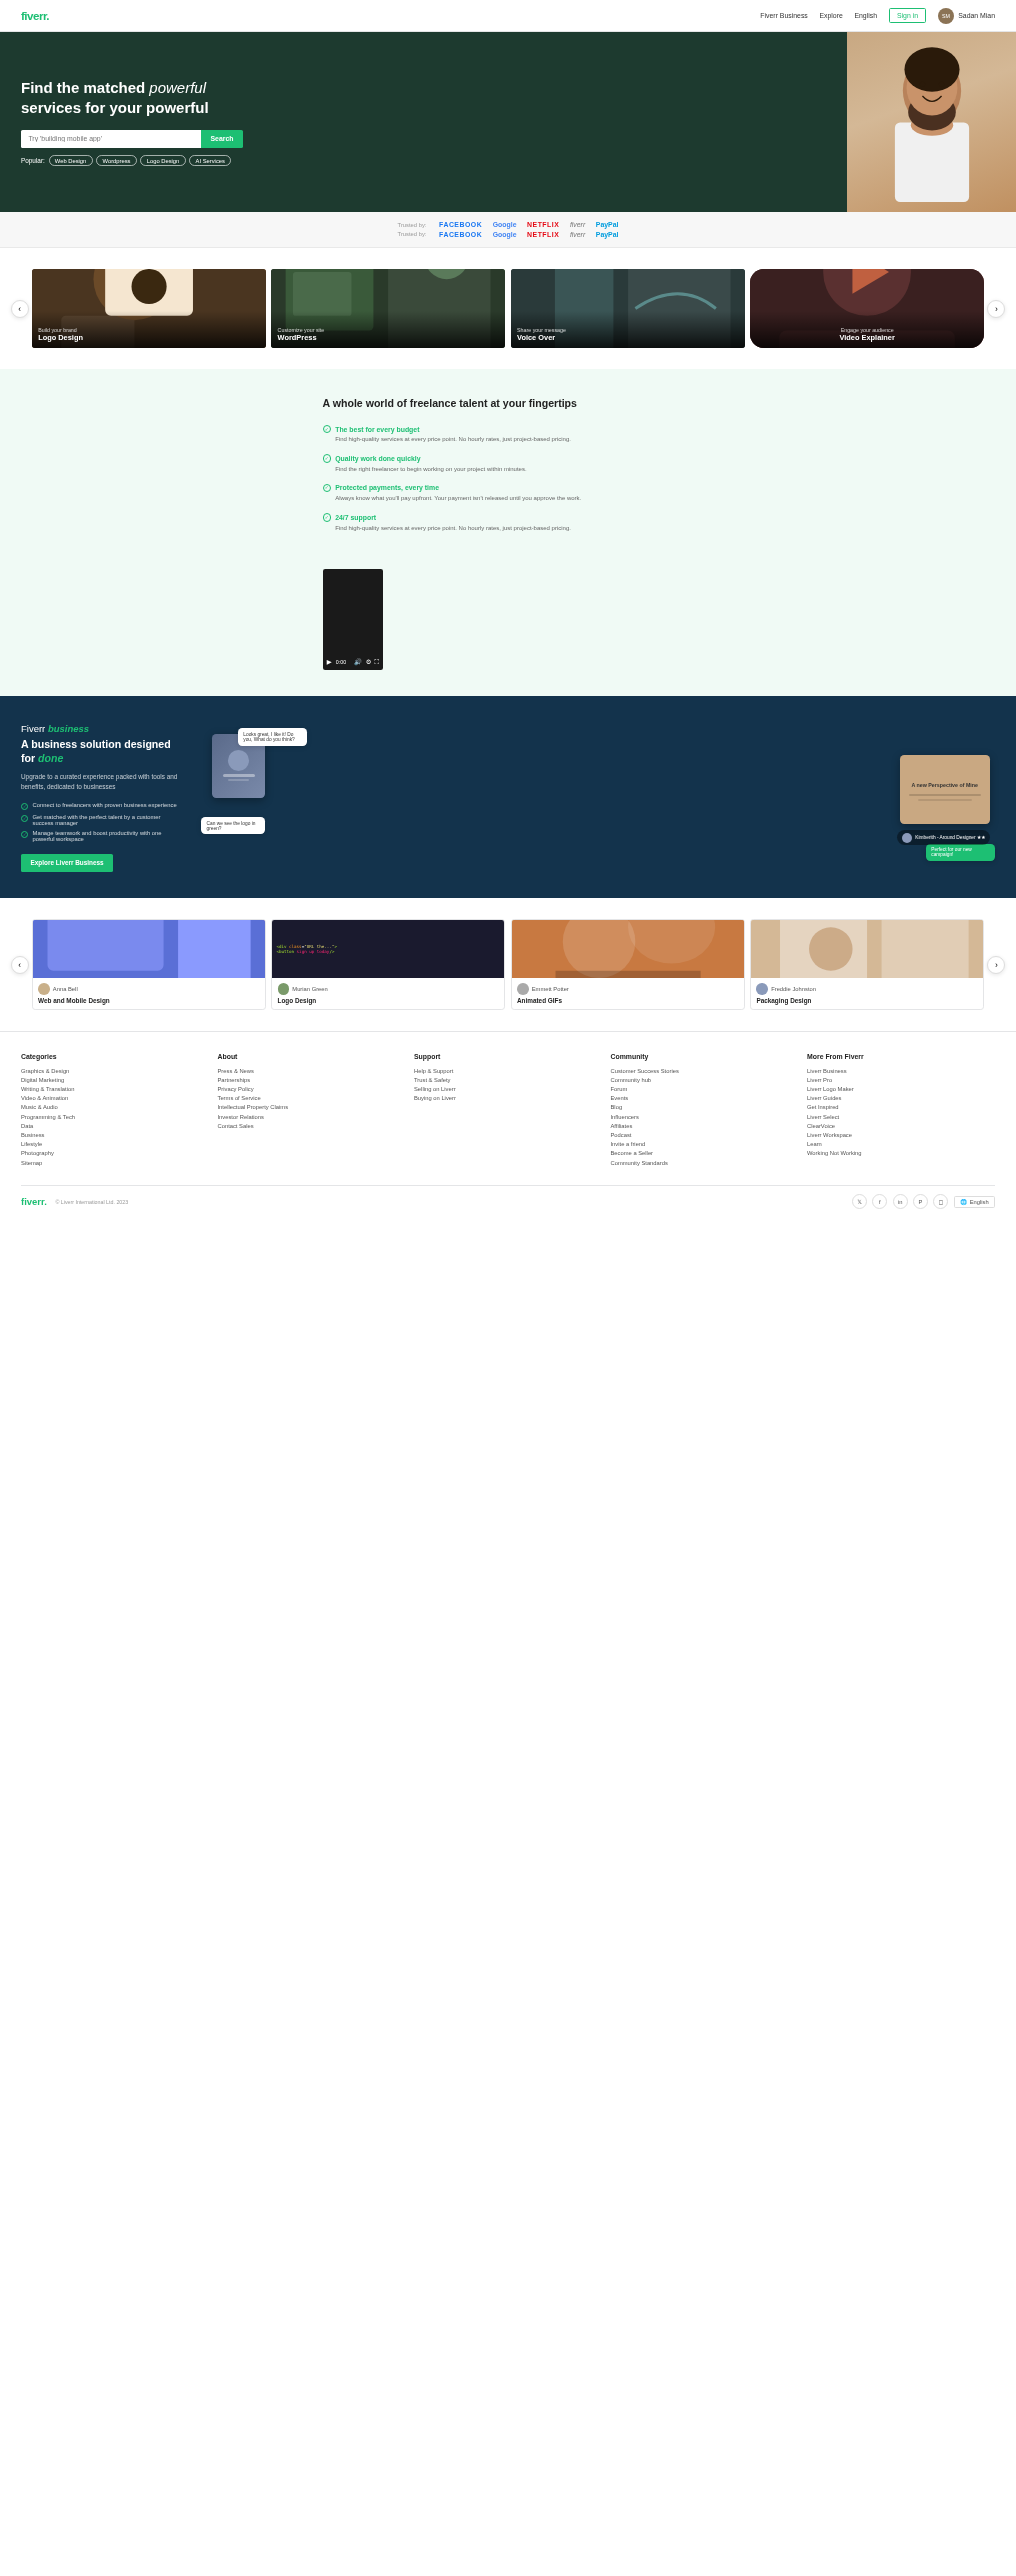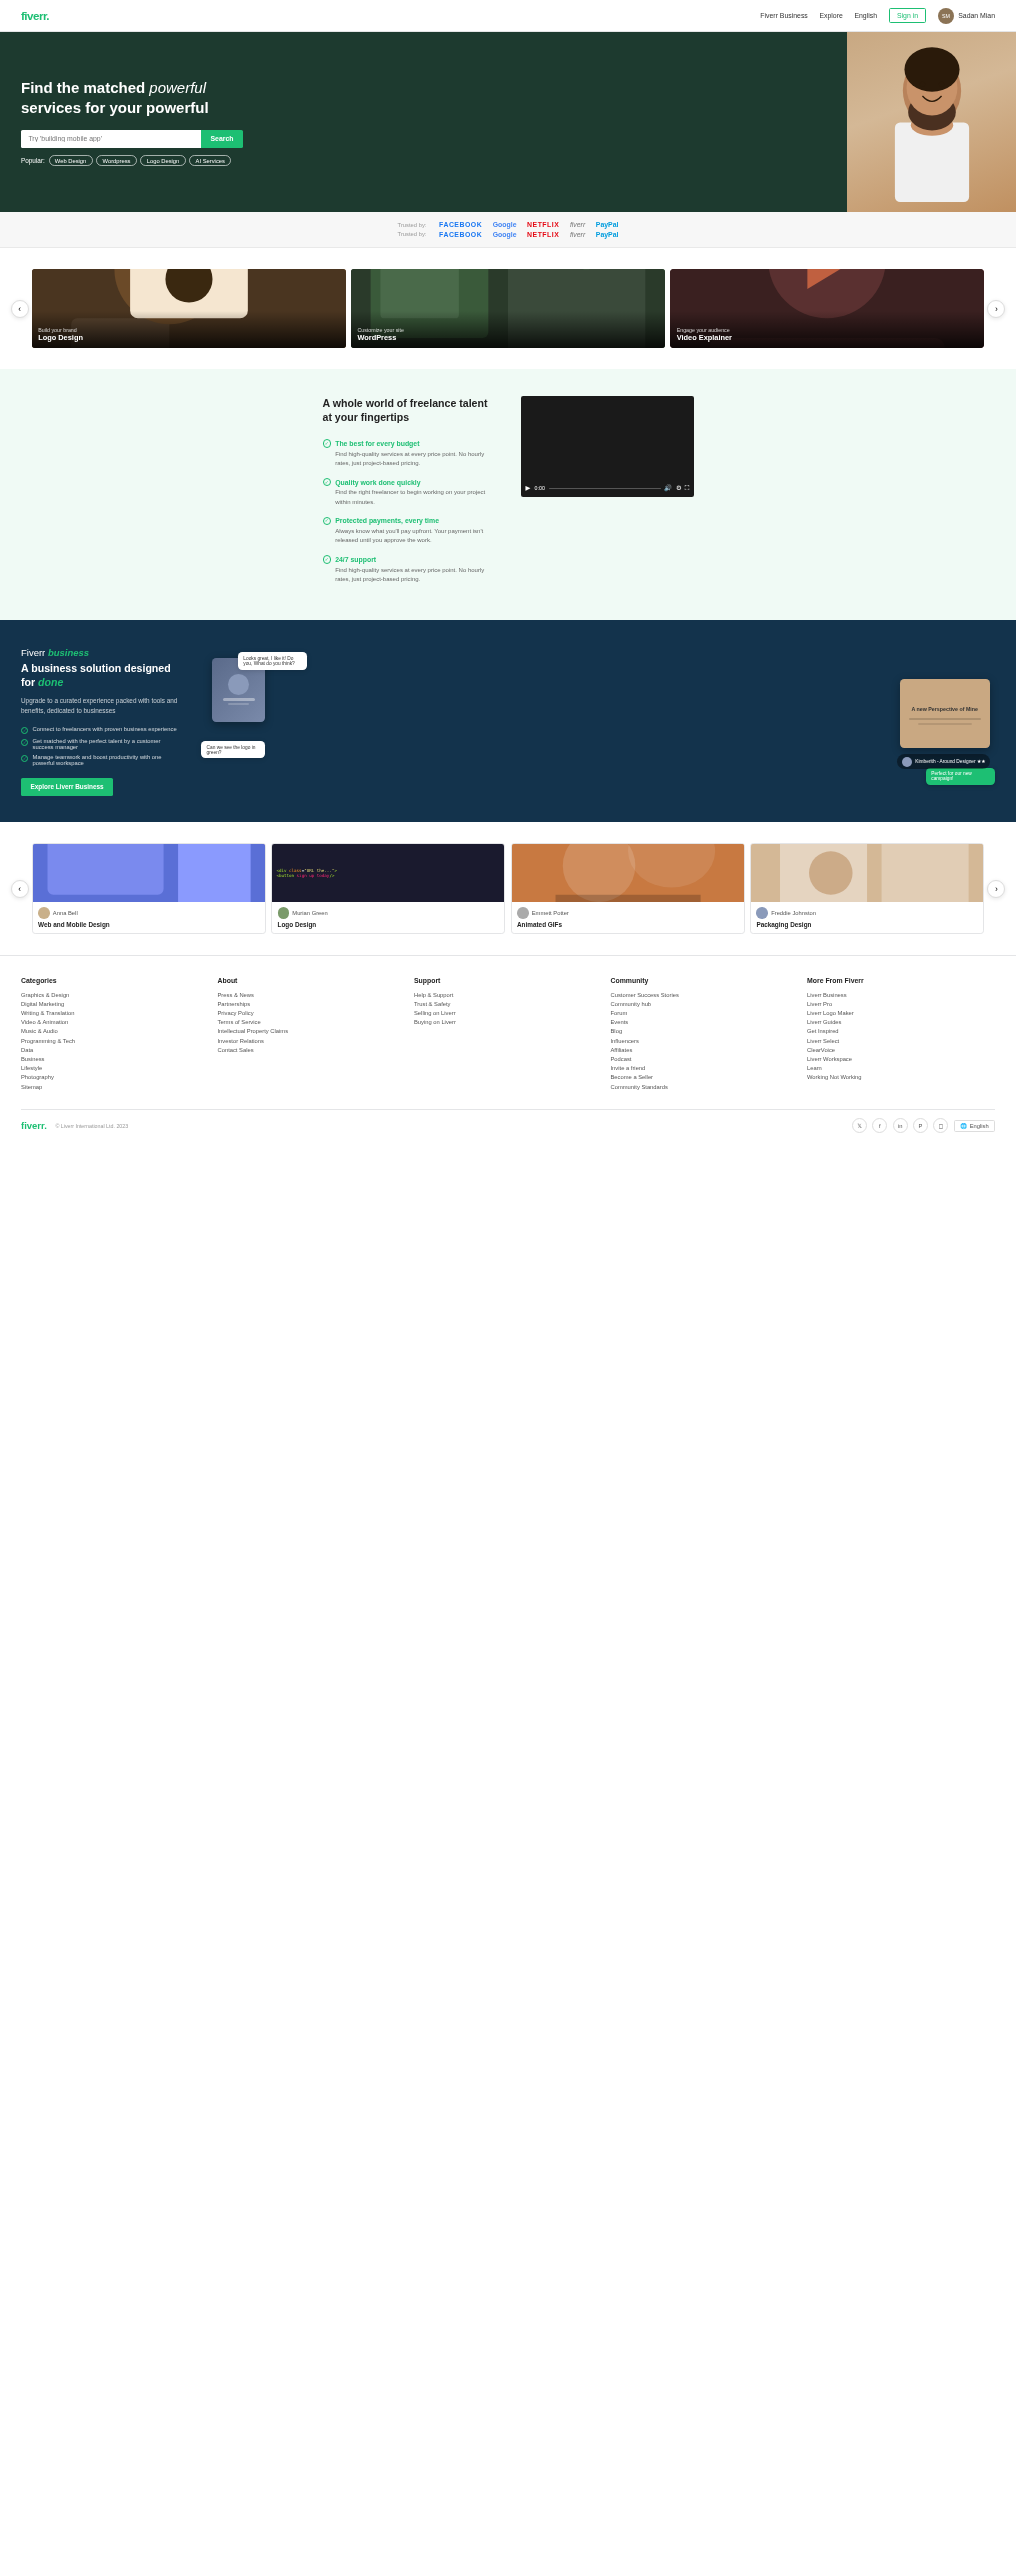--- a/index.html
+++ b/index.html
@@ -118,43 +118,58 @@
             <rect x="15" y="50" width="40" height="30" rx="2" fill="#4a6a4a"></rect>
             <circle cx="120" cy="40" r="15" fill="#5a7a5a"></circle>
           </svg>
         </div>
         <div style="position:absolute;bottom:0;left:0;right:0;background:linear-gradient(transparent,rgba(0,0,0,0.8));padding:16px 6.4px 6.4px;">
           <span style="font-size:5.3px;color:rgba(255,255,255,0.8);display:block;">Customize your site</span>
           <span style="font-size:7.4px;font-weight:700;color:#fff;display:block;">WordPress</span>
         </div>
       </div>
 
-
-      <div style="flex:1;border-radius:4px;overflow:hidden;position:relative;cursor:pointer;min-width:53px;">
+      <div style="flex:1;border-radius:3.2px;overflow:hidden;position:relative;cursor:pointer;min-width:53px;">
+        <div style="width:100%;height:79px;background:linear-gradient(135deg,#1a2c2c 0%,#2a4a4a 100%);">
+          <svg width="100%" height="100%" xmlns="http://www.w3.org/2000/svg" viewBox="0 0 160 150" preserveAspectRatio="xMidYMid slice">
+            <rect width="160" height="150" fill="#2a3a3a"></rect>
+            <rect x="30" y="20" width="40" height="110" rx="3" fill="#3a5555"></rect>
+            <rect x="80" y="40" width="70" height="70" rx="3" fill="#3a4a4a"></rect>
+            <circle cx="40" cy="30" r="12" fill="#4a6a6a"></circle>
+            <path d="M85 75 Q115 55 140 75" stroke="#5a8a8a" stroke-width="2" fill="none"></path>
+          </svg>
+        </div>
+        <div style="position:absolute;bottom:0;left:0;right:0;background:linear-gradient(transparent,rgba(0,0,0,0.8));padding:16px 6.4px 6.4px;">
+          <span style="font-size:5.3px;color:rgba(255,255,255,0.8);display:block;">Share your message</span>
+          <span style="font-size:7.4px;font-weight:700;color:#fff;display:block;">Voice Over</span>
+        </div>
+      </div>
+
+      <div style="flex:1;border-radius:14px;overflow:hidden;position:relative;cursor:pointer;min-width:53px;text-align:center;">
         <div style="width:100%;height:79px;background:linear-gradient(135deg,#3a1a1a 0%,#6b2a2a 100%);">
           <svg width="100%" height="100%" xmlns="http://www.w3.org/2000/svg" viewBox="0 0 160 150" preserveAspectRatio="xMidYMid slice">
             <rect width="160" height="150" fill="#3a2020"></rect>
             <circle cx="80" cy="50" r="30" fill="#5a3030"></circle>
             <rect x="20" y="90" width="120" height="50" rx="5" fill="#4a2828"></rect>
             <polygon points="70,35 70,65 95,50" fill="#c06040"></polygon>
           </svg>
         </div>
         <div style="position:absolute;bottom:0;left:0;right:0;background:linear-gradient(transparent,rgba(0,0,0,0.8));padding:16px 6.4px 6.4px;">
           <span style="font-size:5.3px;color:rgba(255,255,255,0.8);display:block;">Engage your audience</span>
           <span style="font-size:7.4px;font-weight:700;color:#fff;display:block;">Video Explainer</span>
         </div>
       </div>
 
     </div>
     <button style="width:18px;height:18px;border-radius:50%;background:#fff;border:0.5px solid #ddd;display:flex;align-items:center;justify-content:center;cursor:pointer;font-size:8.5px;flex-shrink:0;box-shadow:0 1.1px 4.2px rgba(0,0,0,0.1);">›</button>
   </div>
 </section>
 
 <section style="background:#f0faf5;padding:26.5px 21px;">
-  <div style="display:flex;gap:26.5px;align-items:flex-start;max-width:371px;margin:0 auto;">
+  <div style="display:flex;gap:26.5px;align-items:flex-start;max-width:371px;margin:0 auto;flex-direction:column;">
     <div style="flex:1;">
       <h2 style="font-size:10.6px;font-weight:700;color:#222;line-height:1.35;margin-bottom:15px;">A whole world of freelance talent at your fingertips</h2>
 
       <div style="margin-bottom:9.5px;">
         <div style="display:flex;align-items:center;gap:4.2px;margin-bottom:2.1px;">
           <div style="width:8.5px;height:8.5px;border-radius:50%;border:0.8px solid #1dbf73;display:flex;align-items:center;justify-content:center;font-size:4.8px;color:#1dbf73;flex-shrink:0;">✓</div>
           <span style="font-size:6.9px;font-weight:600;color:#1dbf73;">The best for every budget</span>
         </div>
         <p style="font-size:6px;color:#666;line-height:1.55;padding-left:12.7px;">Find high-quality services at every price point. No hourly rates, just project-based pricing.</p>
       </div>

